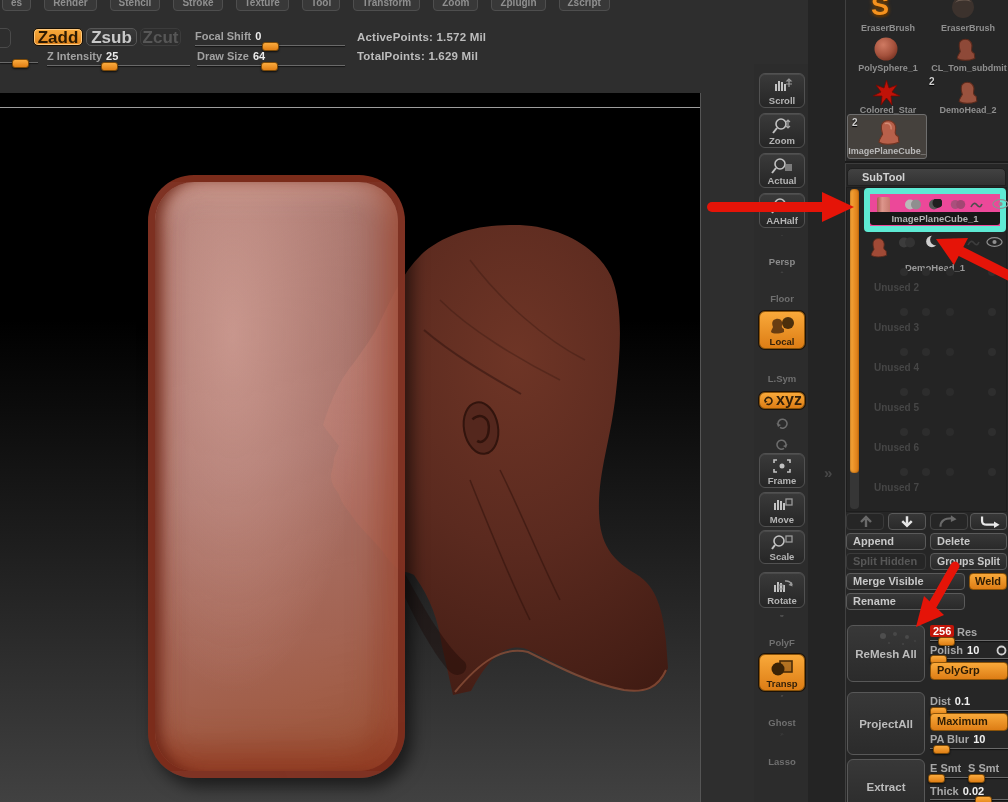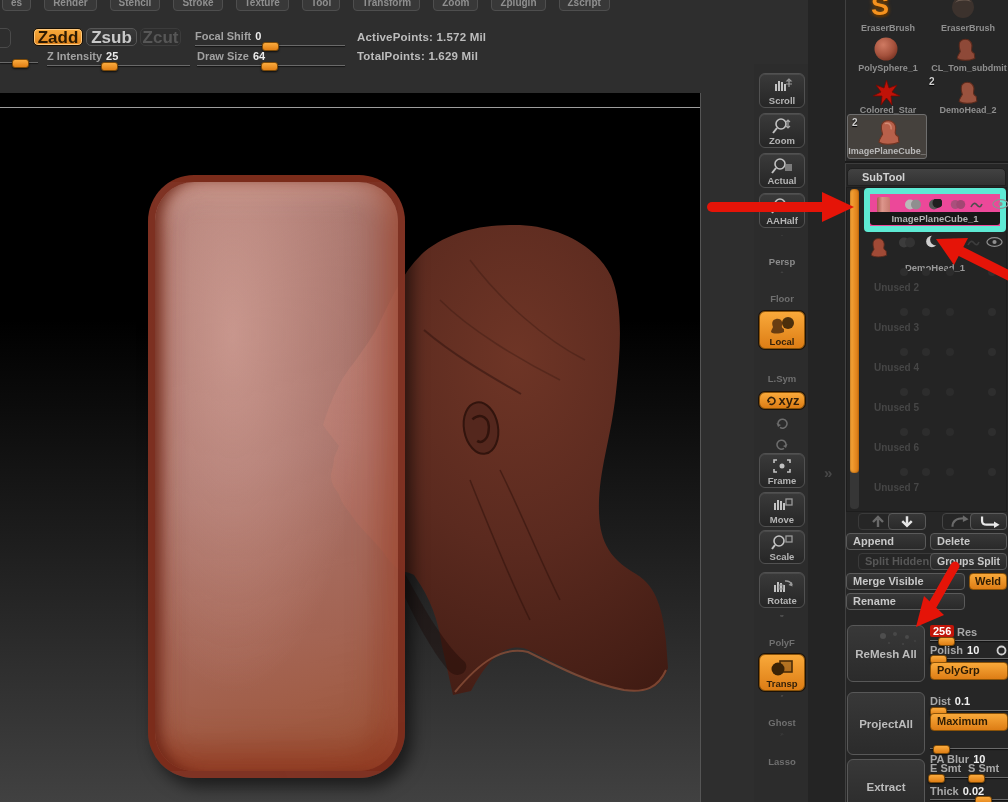--- a/index.html
+++ b/index.html
@@ -62,21 +62,21 @@
       background:linear-gradient(90deg,#f9a83a,#d87712);box-shadow:inset 0 0 2px #7a4206;}
   .st-item{position:absolute;left:864px;width:142px;box-sizing:border-box;border-radius:4px;}
   .st-item.selected{border:6px solid #5eead4;background:#ec4899;}
   .st-item-label{position:absolute;left:0;bottom:1px;width:100%;text-align:center;font-size:9.5px;color:#b2b2b2;
       background:#171717;border-radius:0 0 3px 3px;padding:1px 0;}
   .unused{position:absolute;left:874px;font-size:10px;color:#464646;}
   .ghosts{position:absolute;width:8px;height:8px;border-radius:50%;background:#2e2e2e;
       box-shadow:22px 0 #2d2d2d,46px 0 #2c2c2c,88px 0 #2e2e2e;}
   .sbtn{position:absolute;height:17px;box-sizing:border-box;background:linear-gradient(#373737,#2a2a2a);
       border:1px solid #5a5a5a;border-radius:4px;font-size:11px;color:#c8c8c8;line-height:15px;padding-left:6px;white-space:nowrap;}
-  .sbtn.dim{color:#575757;border-color:#3a3a3a;background:none;margin-left:12px;}
+  .sbtn.dim{color:#575757;border-color:#3a3a3a;background:none;}
   .sbtn.orange{background:linear-gradient(#f9a93a,#dd7d15);border-color:#8a5208;color:#2e1c04;text-align:center;padding-left:0;}
   .bigbtn{position:absolute;left:847px;width:78px;box-sizing:border-box;background:linear-gradient(#383838,#2b2b2b);
       border:1px solid #585858;border-radius:6px;color:#bcbcbc;font-size:11.5px;display:flex;align-items:center;justify-content:center;}
   .sparkles{position:absolute;left:880px;top:633px;width:6px;height:6px;border-radius:50%;background:#4e4e4e;
       box-shadow:12px -2px 0 -1px #484848,24px 1px 0 -1px #4a4a4a,6px 7px 0 -2px #444,20px 8px 0 -2px #464646,32px 5px 0 -2px #424242;}
   .chip{position:absolute;font-size:11px;color:#ffffff;background:#c21509;padding:0 3px;border-radius:2px;}
   .mini-label{position:absolute;font-size:11px;color:#a8a8a8;white-space:nowrap;}
   .mini-label b{color:#f0f0f0;margin-left:4px;}
   .arrowsvg{position:absolute;left:0;top:0;pointer-events:none;z-index:50;}
   svg{display:block;}
@@ -232,21 +232,21 @@
       <rect x="12.5" y="1" width="3" height="3" fill="#8b8b8b"></rect>
         <rect x="12.5" y="7" width="3" height="3" fill="#8b8b8b"></rect>
     </svg>
     <span>L.Sym</span>
   </div>
   <div class="navbtn orange" style="top:392px;height:17px;flex-direction:row;gap:2px;justify-content:center;align-items:center;">
     <svg width="12" height="12" viewBox="0 0 12 12">
       <path d="M3 7 a3.5 3.5 0 1 1 1.5 2.8" fill="none" stroke="#32200a" stroke-width="1.6"></path>
       <path d="M2 6 L3 9 L5.5 7.5 Z" fill="#32200a"></path>
     </svg>
-    <span style="font-size:13px;">xyz</span>
+    <span style="font-size:16px;">xyz</span>
   </div>
   <div class="navbtn flat dim" style="top:413px;height:18px;justify-content:center;">
     <svg width="16" height="14" viewBox="0 0 16 14">
       <path d="M4 9 a4.5 4.5 0 1 1 2 3.4" fill="none" stroke="#6d6d6d" stroke-width="1.5"></path>
       <path d="M2.5 8 L4 12 L7 10 Z" fill="#6d6d6d"></path>
     </svg>
   </div>
   <div class="navbtn flat dim" style="top:434px;height:18px;justify-content:center;">
     <svg width="16" height="14" viewBox="0 0 16 14">
       <path d="M12 9 a4.5 4.5 0 1 0 -2 3.4" fill="none" stroke="#6d6d6d" stroke-width="1.5"></path>
@@ -475,21 +475,21 @@
   <div class="handle" style="left:930px;top:655px;"></div>
   <div class="sbtn orange" style="left:930px;top:662px;width:78px;height:18px;text-align:left;padding-left:6px;">PolyGrp</div>
 
   <div class="bigbtn" style="top:692px;height:63px;">ProjectAll</div>
   <div class="mini-label" style="left:930px;top:695px;">
     <span>Dist</span><b>0.1</b>
   </div>
   <div class="track" style="left:930px;top:710px;width:78px;"></div>
   <div class="handle" style="left:930px;top:707px;"></div>
   <div class="sbtn orange" style="left:930px;top:713px;width:78px;height:18px;text-align:left;padding-left:6px;">Maximum</div>
-  <div class="mini-label" style="left:930px;top:733px;margin-top:20px;">
+  <div class="mini-label" style="left:930px;top:733px;">
     <span>PA Blur</span><b>10</b>
   </div>
   <div class="track" style="left:930px;top:748px;width:78px;"></div>
   <div class="handle" style="left:933px;top:745px;"></div>
 
   <div class="bigbtn" style="top:759px;height:55px;">Extract</div>
   <span class="mini-label" style="left:930px;top:762px;">E Smt</span>
   <span class="mini-label" style="left:968px;top:762px;">S Smt</span>
   <div class="track" style="left:930px;top:777px;width:78px;"></div>
   <div class="handle" style="left:928px;top:774px;"></div>

